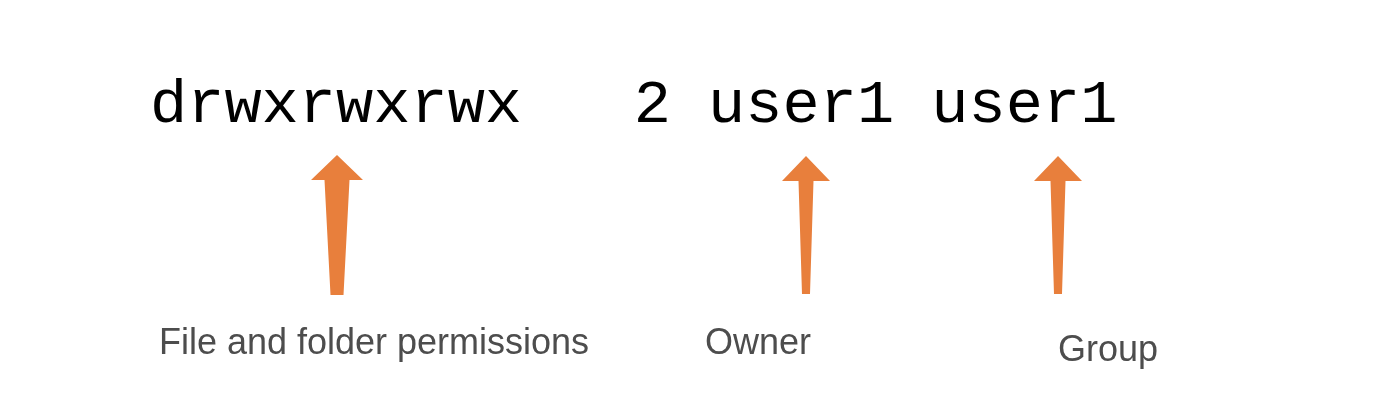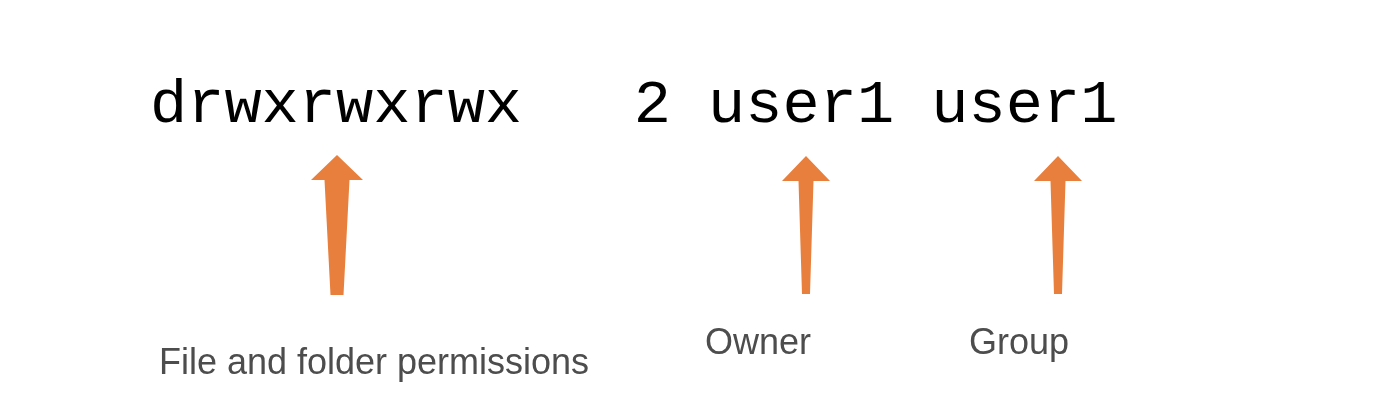--- a/index.html
+++ b/index.html
@@ -40,23 +40,23 @@
   .label {
     position: absolute;
     top: 322px;
     transform: translateX(-50%);
     font-family: "Liberation Sans", "DejaVu Sans", sans-serif;
     font-size: 36px;
     line-height: 40px;
     color: var(--label_text);
     white-space: nowrap;
   }
-  .label-1 { left: 374px; margin-top: 20px; }
+  .label-1 { left: 374px; }
   .label-2 { left: 758px; }
-  .label-3 { left: 1019px; }
+  .label-3 { left: 1108px; margin-top: 7px; }
 </style>
 </head>
 <body>
 
 <div class="canvas">
 
   <div class="code">drwxrwxrwx   2 user1 user1</div>
 
   <svg class="arrow arrow-1" viewBox="0 0 52 140" preserveAspectRatio="none" aria-hidden="true">
     <polygon points="26,0 52,25 38.5,25 32.5,140 19.5,140 13.5,25 0,25"></polygon>

